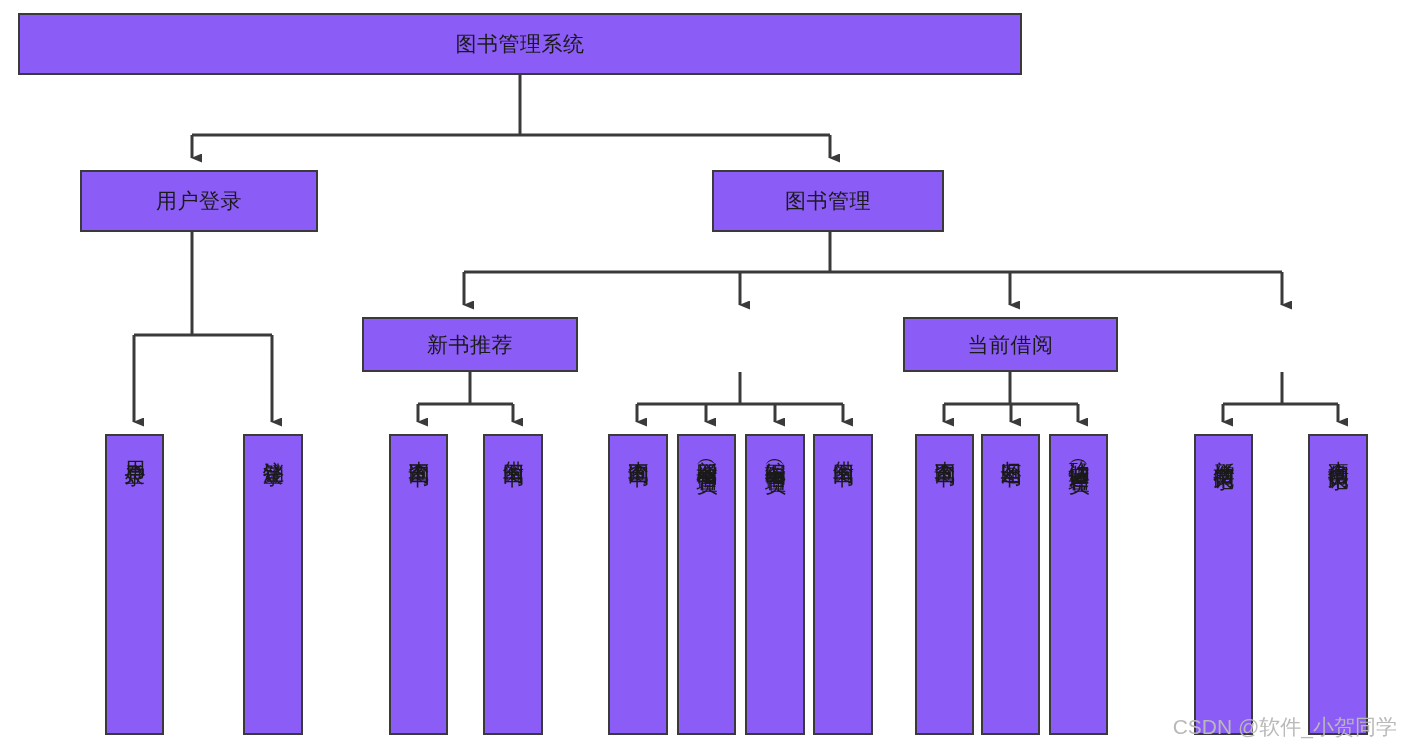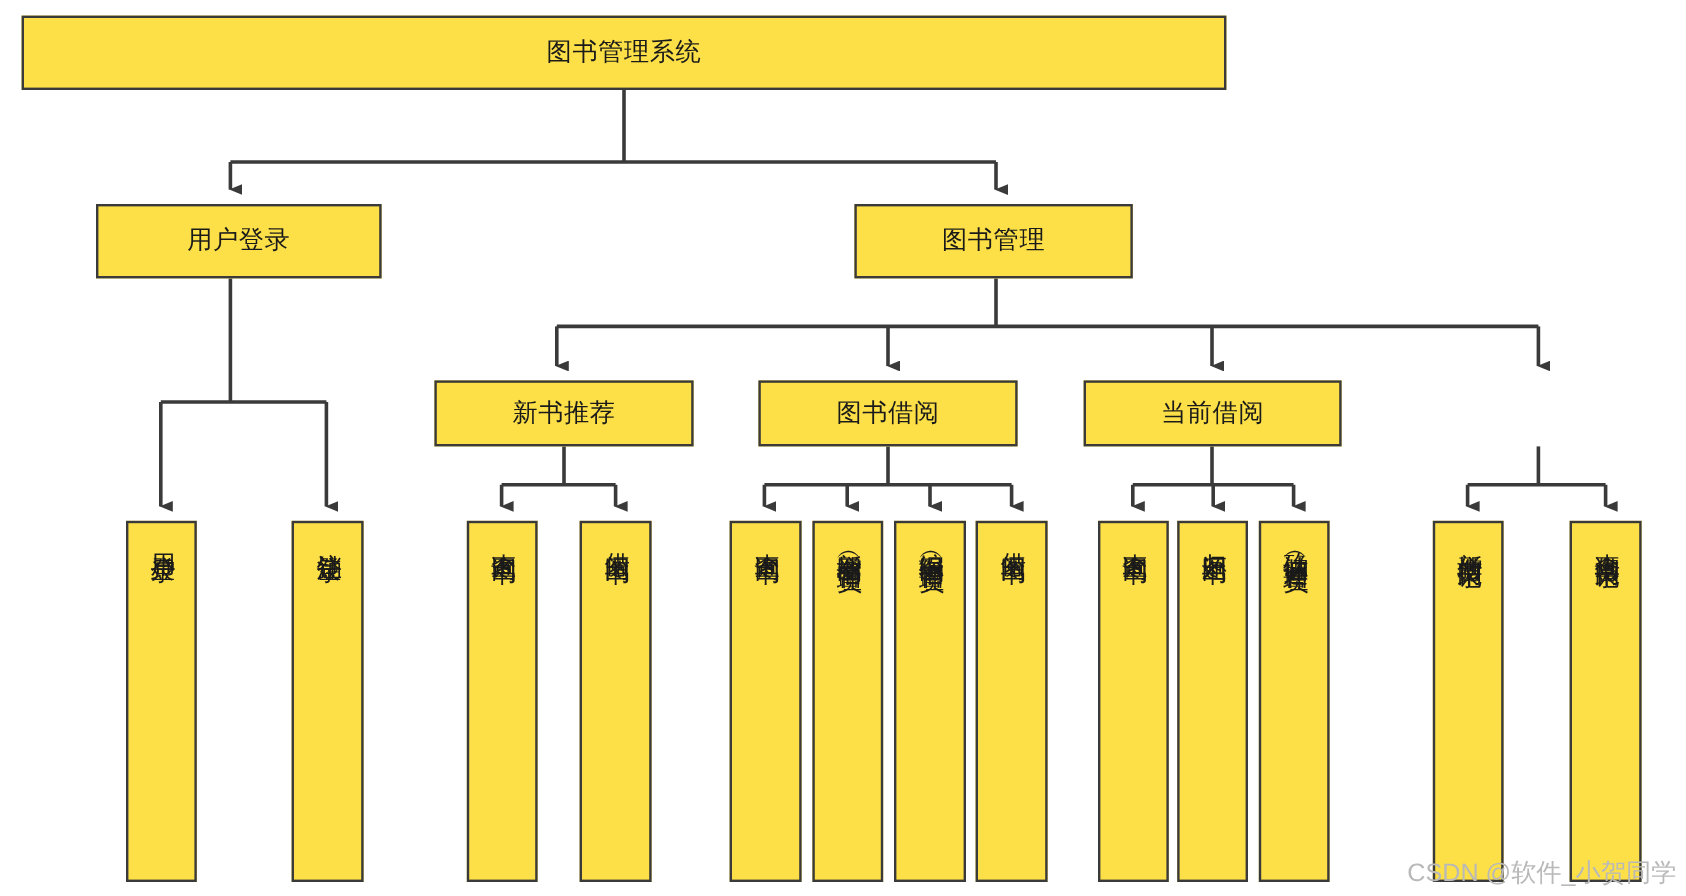--- a/index.html
+++ b/index.html
@@ -22,21 +22,21 @@
     position: absolute;
     left: 0;
     top: 0;
     width: 1405px;
     height: 747px;
   }
   .node {
     position: absolute;
     box-sizing: border-box;
     border: 2px solid #3a3a3a;
-    background: #fde047;
+    background: #8b5cf6;
     display: flex;
     align-items: center;
     justify-content: center;
     color: #1a1a1a;
     z-index: 3;
   }
   .node-label {
     display: block;
     white-space: nowrap;
     letter-spacing: 0.5px;
@@ -133,23 +133,20 @@
   </div>
 
   <div class="node horizontal" style="left:712px; top:170px; width:232px; height:62px;">
     <span class="node-label">图书管理</span>
   </div>
 
   <div class="node horizontal" style="left:362px; top:317px; width:216px; height:55px;">
     <span class="node-label">新书推荐</span>
   </div>
 
-  <div class="node horizontal" style="left:632px; top:317px; width:216px; height:55px;">
-    <span class="node-label">图书借阅</span>
-  </div>
 
   <div class="node horizontal" style="left:903px; top:317px; width:215px; height:55px;">
     <span class="node-label">当前借阅</span>
   </div>
 
 
   <div class="node vertical" style="left:105px; top:434px; width:59px; height:301px;">
     <span class="node-label">用户登录</span>
   </div>
 

